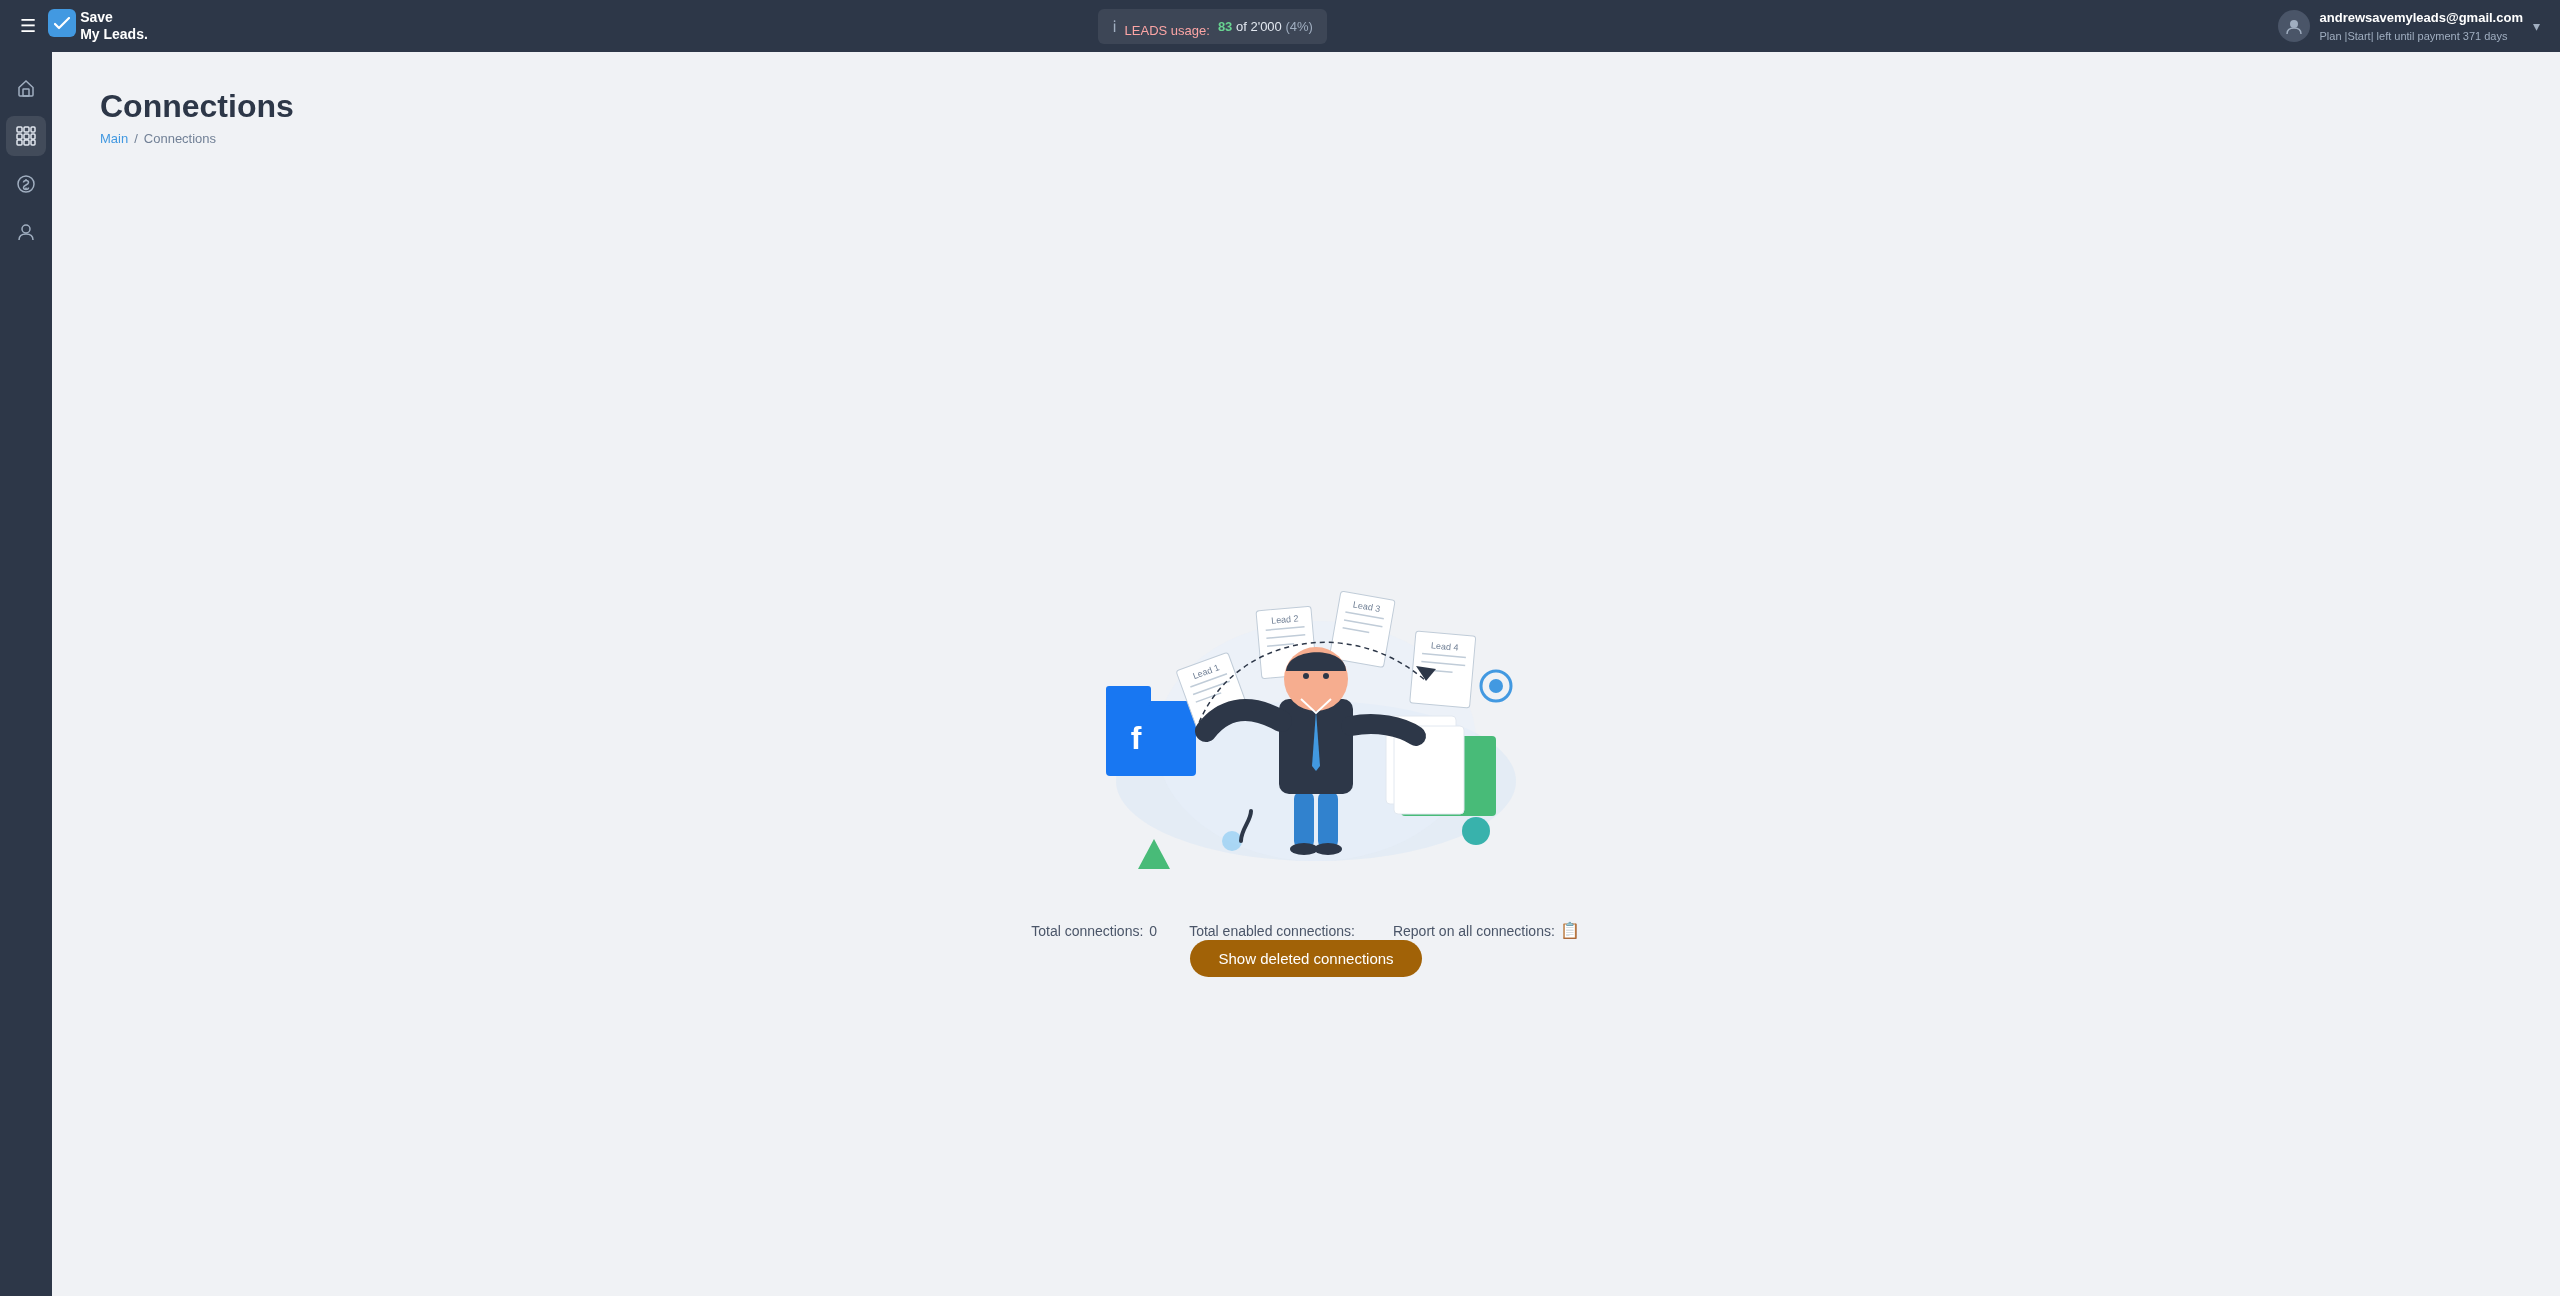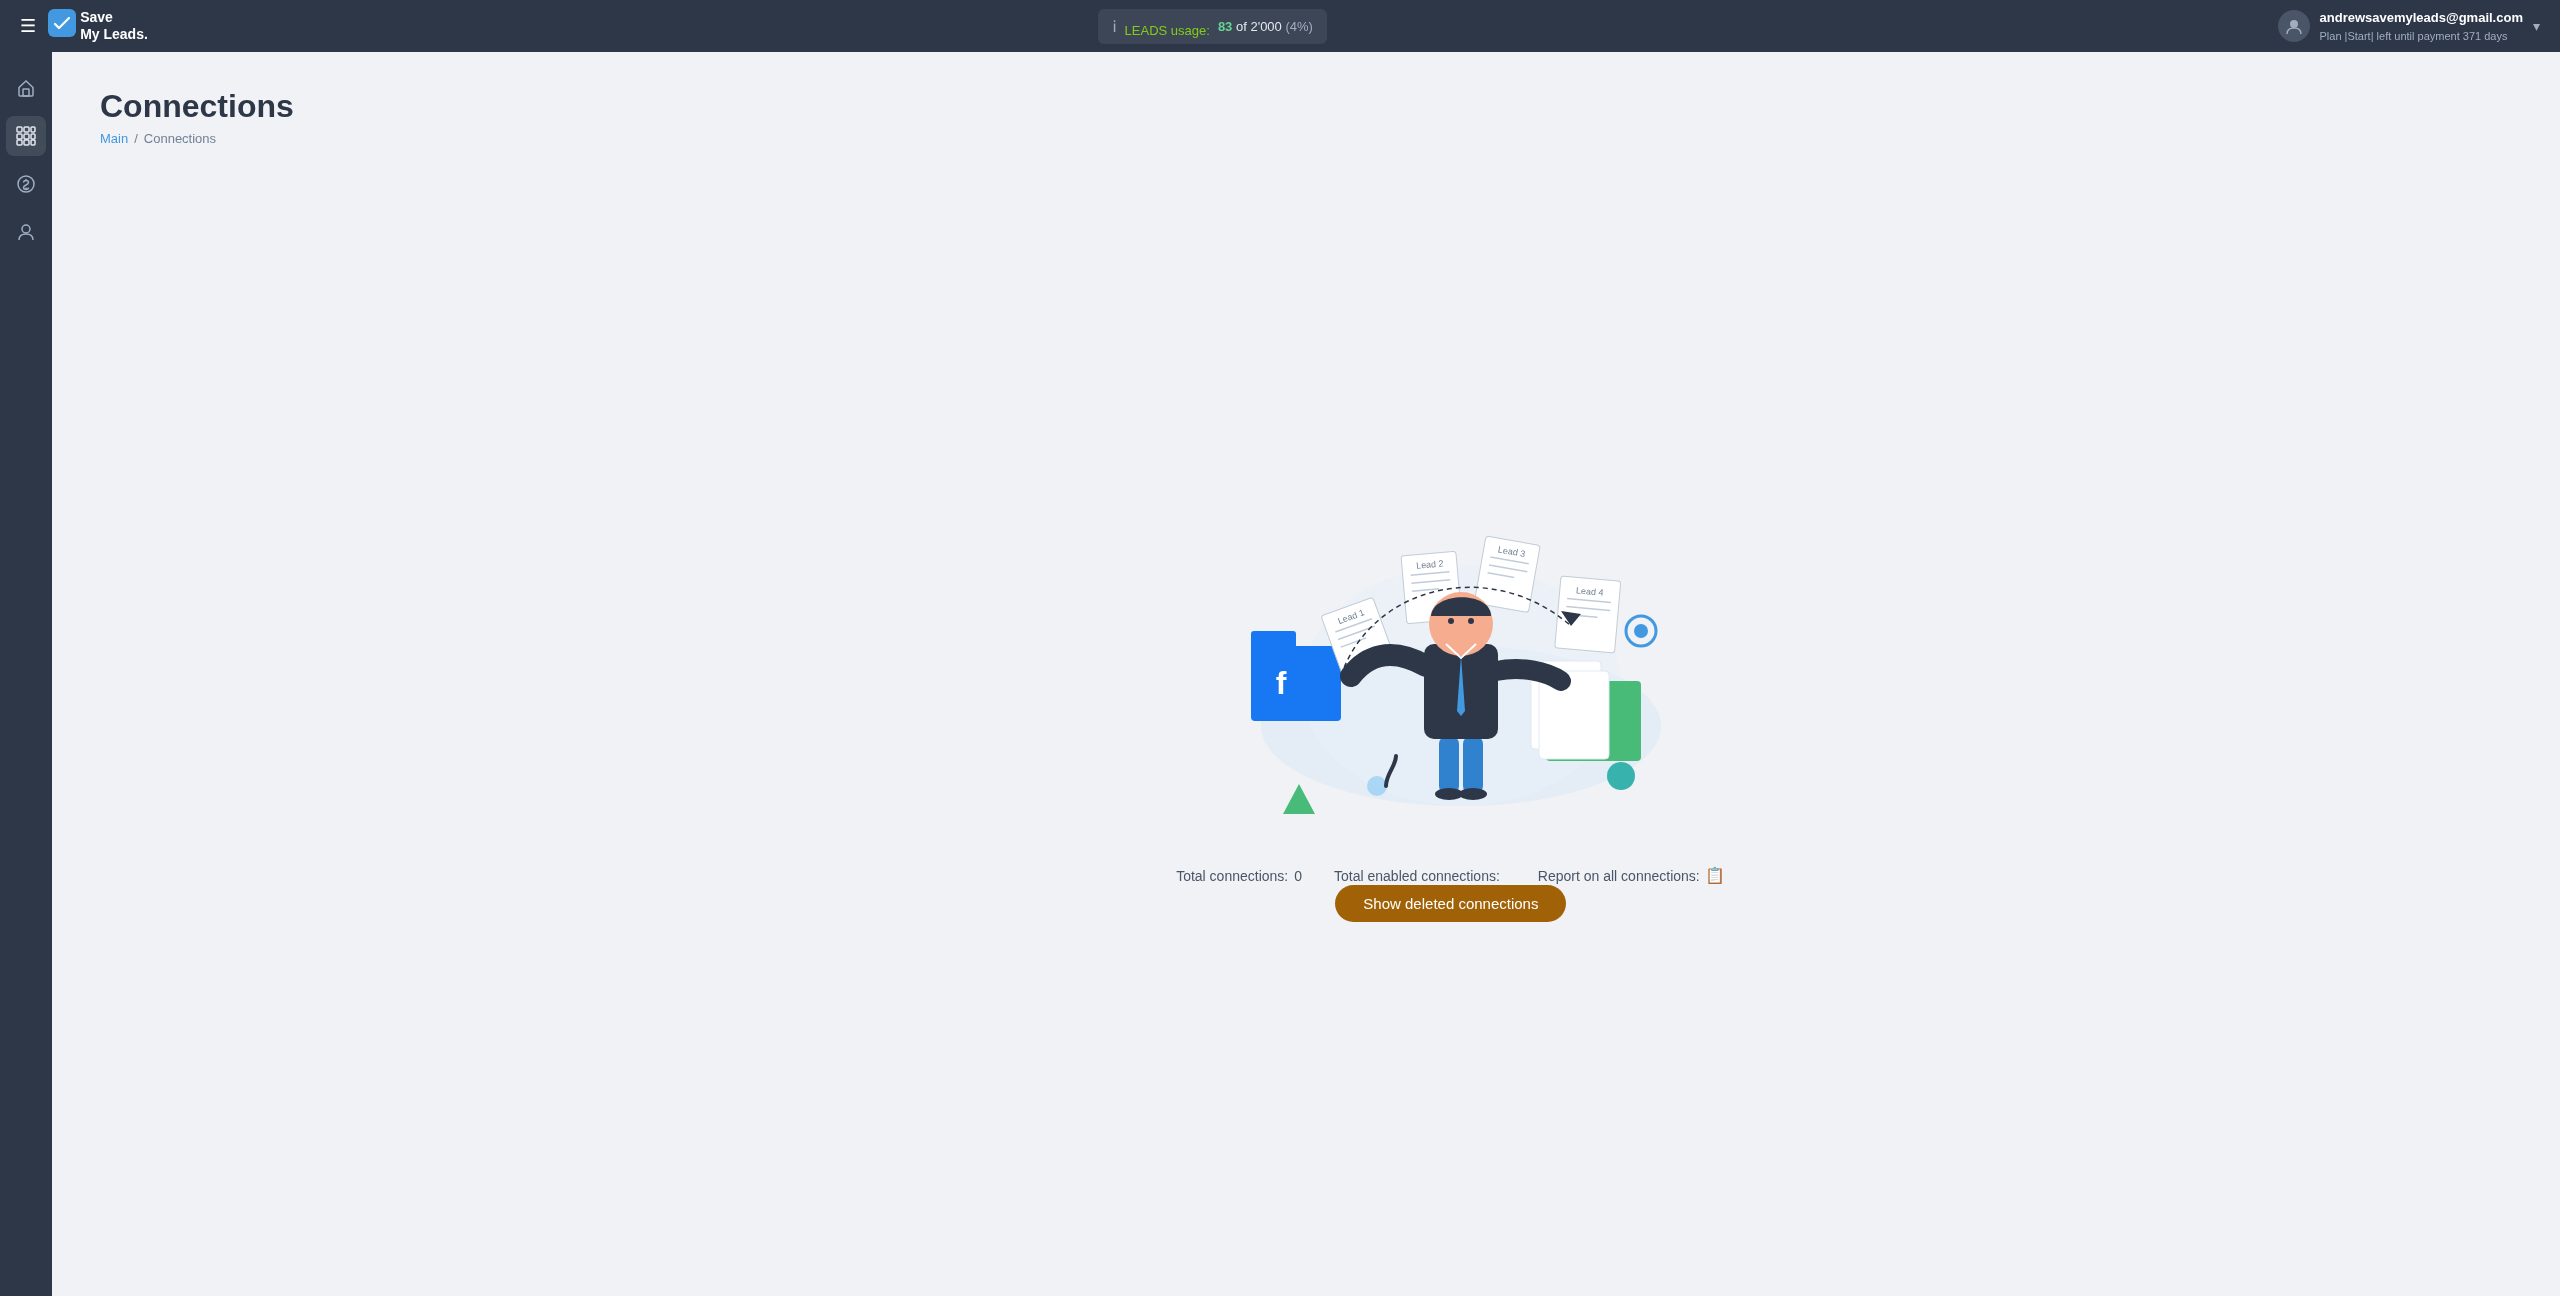--- a/index.html
+++ b/index.html
@@ -28,21 +28,21 @@
     }
     .logo-text { color: #fff; font-size: 14px; font-weight: 600; line-height: 1.2; }
     .topnav-center { display: flex; align-items: center; gap: 8px; }
     .leads-usage-box {
       display: flex; align-items: center; gap: 8px;
       background: rgba(255,255,255,0.08);
       border-radius: 6px;
       padding: 6px 14px;
     }
     .leads-usage-box .info-icon { color: #a0aec0; font-size: 16px; }
-    .leads-usage-text { color: #84cc16; font-size: 13px; margin-top: 8px; }
+    .leads-usage-text { color: #fca5a5; font-size: 13px; margin-top: 8px; }
     .topnav-right { display: flex; align-items: center; gap: 10px; }
     .user-box { display: flex; align-items: center; gap: 10px; }
     .user-avatar {
       width: 32px; height: 32px;
       background: #4a5568;
       border-radius: 50%;
       display: flex; align-items: center; justify-content: center;
       color: #e2e8f0; font-size: 15px;
     }
     .user-info { color: #e2e8f0; font-size: 12px; line-height: 1.5; }
@@ -74,21 +74,21 @@
       transition: background 0.2s;
     }
     .sidebar-item:hover, .sidebar-item.active { background: rgba(255,255,255,0.1); color: #fff; }
 
     
     .content {
       flex: 1;
       background: #f0f2f5;
       overflow-y: auto;
       display: flex;
-      flex-direction: row;
+      flex-direction: column;
     }
 
     .page-header {
       padding: 36px 48px 16px;
     }
     .page-title {
       font-size: 32px;
       font-weight: 700;
       color: #2d3748;
       margin-bottom: 6px;

